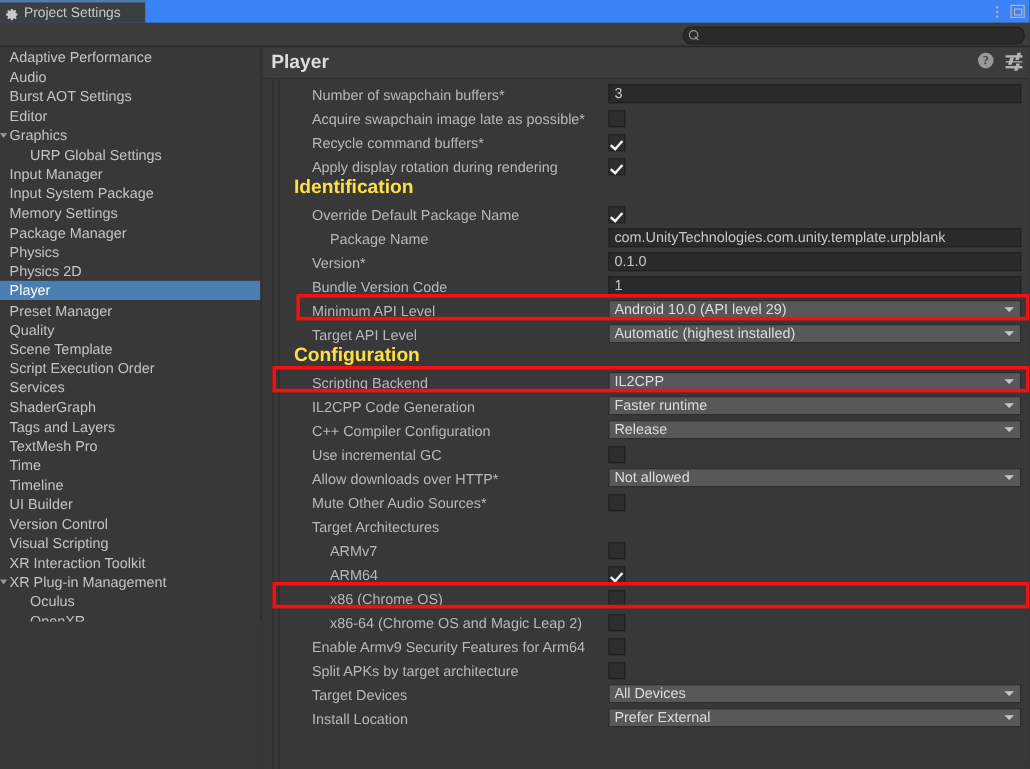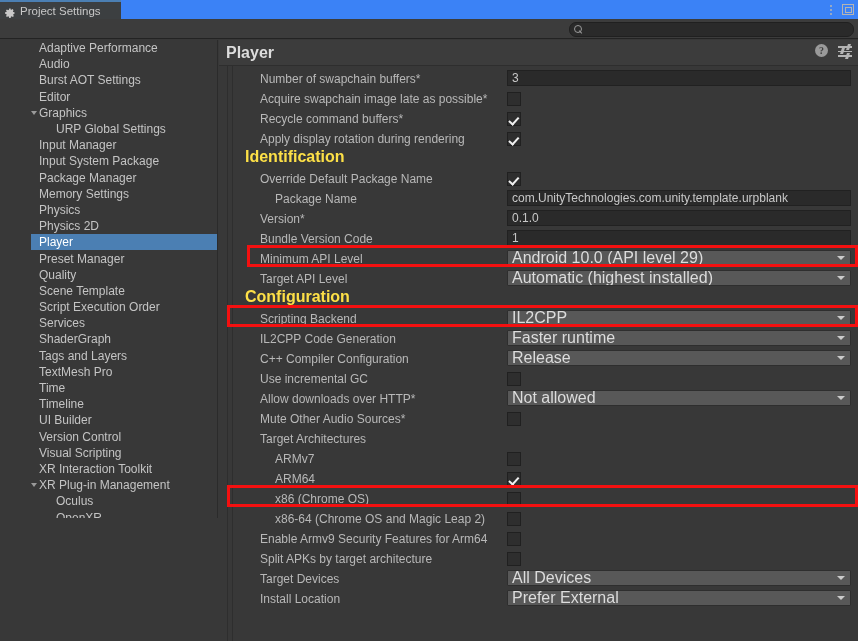--- a/index.html
+++ b/index.html
@@ -59,21 +59,20 @@
     color: #c8c8c8; font-size: 10px; font-family: "Liberation Sans", sans-serif;
     width: 260px; margin-left: 3px; height: 13px;
   }
 
   
   #sidebar {
     position: absolute; left: 0; top: 40px; width: 218px; height: 478px;
     background: #383838;
     border-right: 1px solid #2b2b2b;
     overflow: hidden;
-    padding-left: 31px;
   }
   .side-item {
     position: relative; height: 16.2px; display: flex; align-items: center;
     font-size: 12px; color: #c4c4c4; white-space: nowrap;
     padding-left: 8px;
   }
   .side-item.indent { padding-left: 25px; }
   .side-item.selected { background: #4b7fb3; color: #ffffff; }
   .side-item .tri {
     position: absolute; left: 1px; top: 50%; margin-top: -3px;
@@ -151,21 +150,21 @@
 
   .field {
     height: 16px; background: #2a2a2a; border: 1px solid #212121;
     display: flex; align-items: center; color: #c8c8c8; font-size: 12px;
     padding-left: 4px; white-space: nowrap; overflow: hidden;
   }
   .field.wide { width: 344px; }
   .dropdown {
     height: 16px; width: 344px; background: #585858;
     border: 1px solid #2e2e2e; border-radius: 1px;
-    display: flex; align-items: center; color: #dcdcdc; font-size: 16px;
+    display: flex; align-items: center; color: #dcdcdc; font-size: 12px;
     padding-left: 4px; white-space: nowrap; position: relative; overflow: hidden;
   }
   .dropdown .arrow {
     position: absolute; right: 5px; top: 50%; margin-top: -2px;
     width: 0; height: 0;
     border-left: 4.2px solid transparent;
     border-right: 4.2px solid transparent;
     border-top: 4.6px solid #cacaca;
   }
   .checkbox {
@@ -238,24 +237,24 @@
     <div class="side-item indent">
       <span>URP Global Settings</span>
     </div>
     <div class="side-item">
       <span>Input Manager</span>
     </div>
     <div class="side-item">
       <span>Input System Package</span>
     </div>
     <div class="side-item">
+      <span>Memory Settings</span>
+    </div>
+    <div class="side-item">
       <span>Package Manager</span>
-    </div>
-    <div class="side-item">
-      <span>Memory Settings</span>
     </div>
     <div class="side-item">
       <span>Physics</span>
     </div>
     <div class="side-item">
       <span>Physics 2D</span>
     </div>
     <div class="side-item selected">
       <span>Player</span>
     </div>

